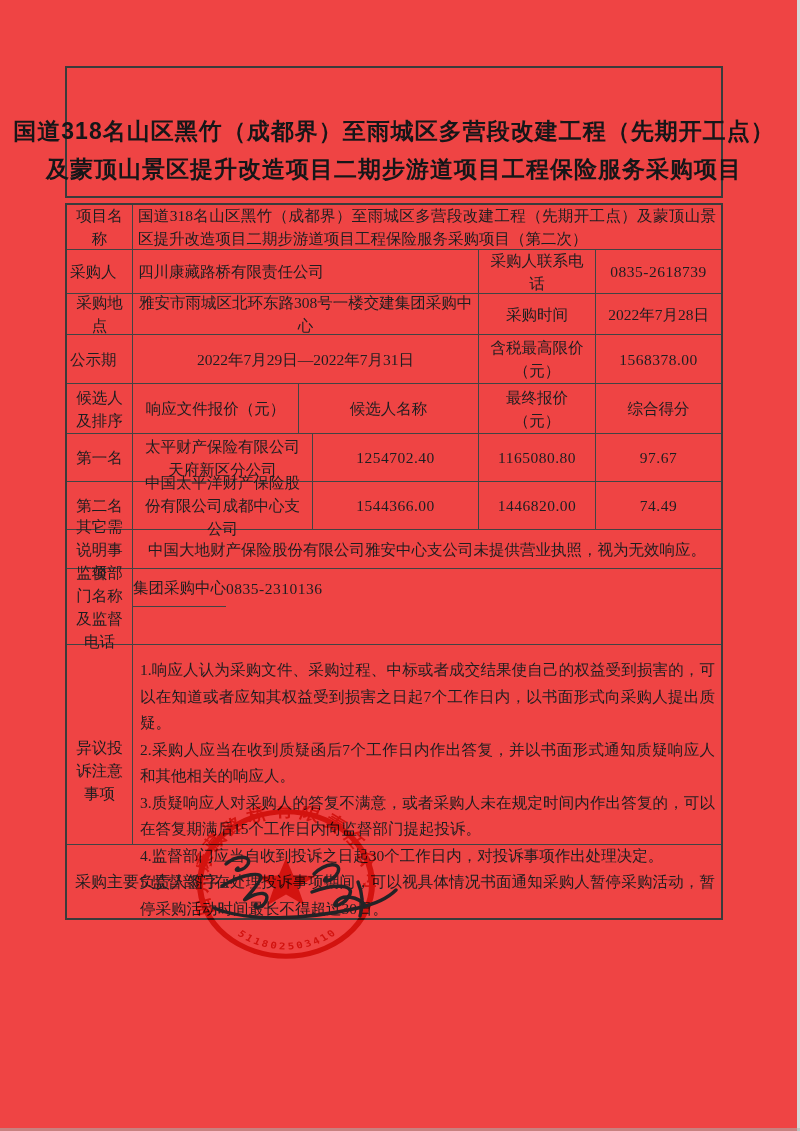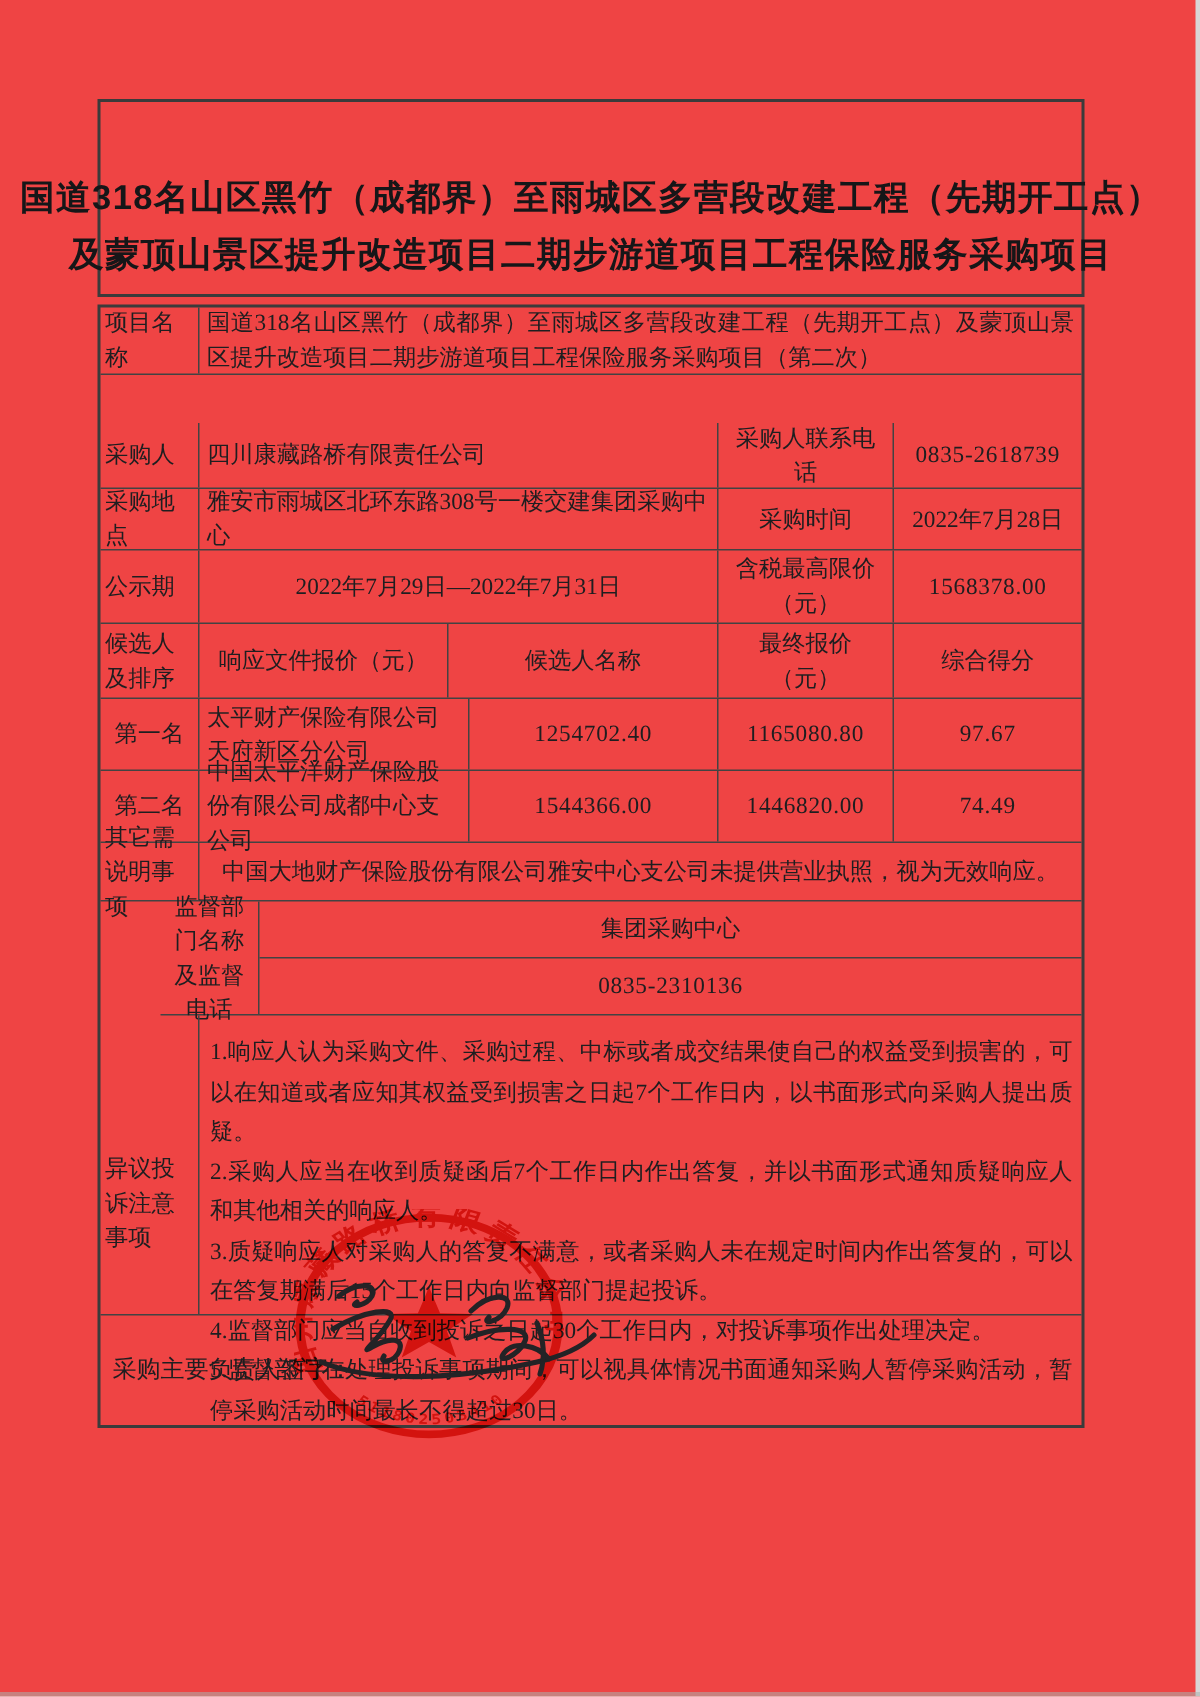--- a/index.html
+++ b/index.html
@@ -35,35 +35,35 @@
   .td{ display:flex; align-items:center; padding:2px 5px; border-right:1px solid #434343; }
   .td:last-child{ border-right:none; }
   .c-label{ width:66px; padding:2px 3px; }
   .c-name { width:180px; }
   .c-a    { width:166px; }
   .c-b    { width:117px; }
   .c-c    { flex:1; }
   .c-wide { width:346px; }
   .c-full { flex:1; }
   .ctr{ justify-content:center; text-align:center; }
-  .lft{ justify-content:flex-start; text-align:left; }
+  .lft{ justify-content:flex-start; text-align:center; }
   .num{ font-family:"Liberation Serif","DejaVu Serif",serif; letter-spacing:.5px; }
 
   .h-project{ height:45px; }
-  .h-purchaser{ height:44px;margin-top:32px; }
+  .h-purchaser{ height:44px; }
   .h-location{ height:41px; }
   .h-publicity{ height:49px; }
   .h-header{ height:50px; }
   .h-cand{ height:48px; }
   .h-other{ height:39px; }
-  .h-supervision{ height:76px;margin-left:40px; }
+  .h-supervision{ height:76px; }
   .h-objection{ height:200px; }
   .h-sign{ height:73px; border-bottom:none; }
 
-  .sup-right{ flex:1; display:flex; flex-direction:column; }
+  .sup-right{ flex:1; display:flex; flex-direction:row; }
   .sup-cell{ height:38px; display:flex; align-items:center; justify-content:center; }
   .sup-cell:first-child{ border-bottom:1px solid #434343; }
 
   .objection-label{ flex-direction:column; justify-content:center; padding-top:54px; }
   .objection-body{ flex-direction:column; align-items:flex-start; justify-content:flex-start;
      padding:12px 6px 6px 7px; }
   .objection-body p{ text-align:justify; line-height:26.5px; }
 
   .sign-row .td{ align-items:center; }
   .sign-label{ padding-left:8px; font-size:16px; }

